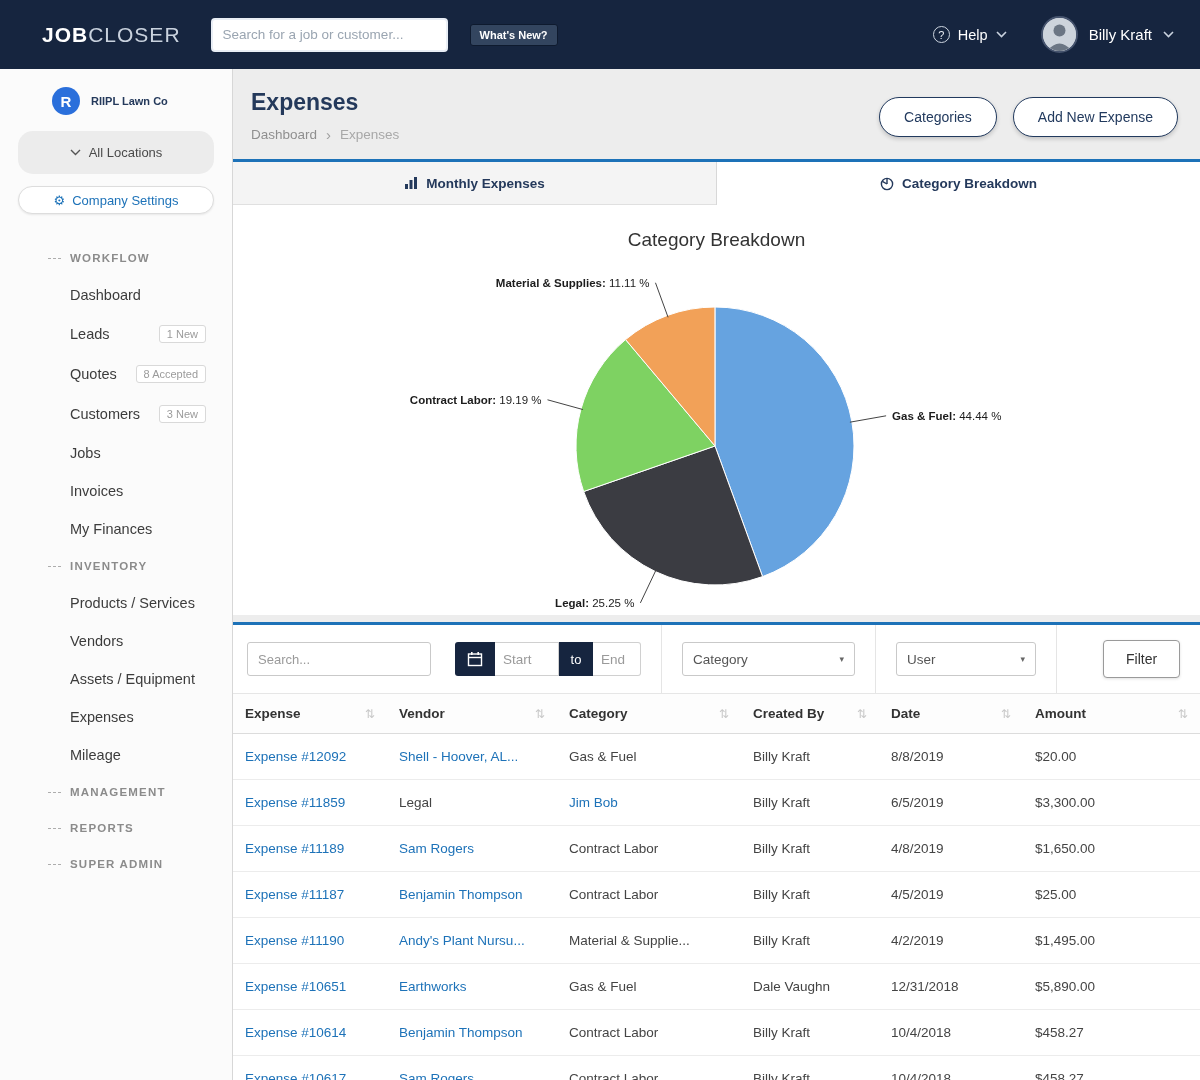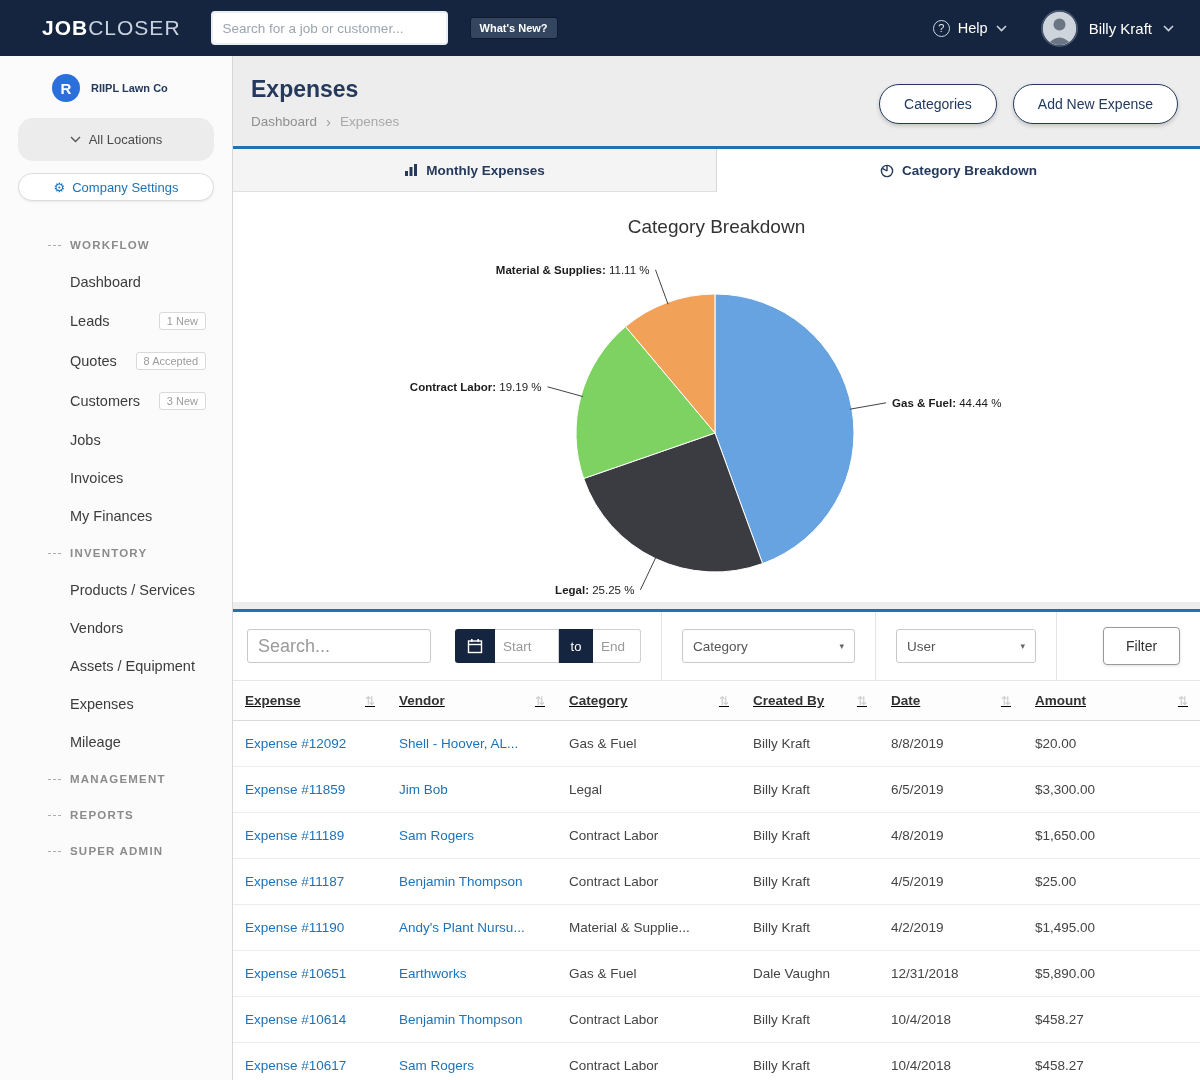--- a/index.html
+++ b/index.html
@@ -1,20 +1,20 @@
 <!DOCTYPE html>
 <html><head>
 <meta charset="utf-8">
 <style>
   * { box-sizing: border-box; margin: 0; padding: 0; }
   html,body { width:1200px; height:1080px; overflow:hidden; }
   body { font-family:"Liberation Sans", sans-serif; background:#ededed; }
 
   
-  .navbar { height:56px; background:#16253f; display:flex; align-items:center; padding:0 26px 0 42px; }
+  .navbar { height:69px; background:#16253f; display:flex; align-items:center; padding:0 26px 0 42px; }
   .logo { cursor:pointer; white-space:nowrap; }
   .logo-bold { font-weight:800; font-size:21px; color:#fff; letter-spacing:1px; }
   .logo-light { font-weight:300; font-size:21px; color:#c9d2de; letter-spacing:1px; }
   .nav-search { margin-left:30px; width:237px; height:34px; border:2px solid #e9eef5; border-radius:4px; padding:0 10px; font-size:13.5px; color:#333; outline:none; font-family:inherit; }
   .nav-search::placeholder { color:#9aa5b1; }
   .whats-new { margin-left:22px; background:#33455f; border:1px solid #0e1a2e; border-radius:3px; color:#fff; font-size:11px; font-weight:bold; padding:4px 9px; cursor:pointer; font-family:inherit; }
   .nav-right { margin-left:auto; display:flex; align-items:center; gap:34px; }
   .help-menu { display:flex; align-items:center; gap:8px; color:#fff; font-size:14.5px; cursor:pointer; }
   .help-q { width:17px; height:17px; border:1px solid #cdd5e0; border-radius:50%; color:#e8ecf2; font-size:11px; display:flex; align-items:center; justify-content:center; }
   .user-menu { display:flex; align-items:center; gap:11px; color:#fff; font-size:15px; cursor:pointer; }
@@ -54,35 +54,35 @@
   .tab + .tab { border-left:1px solid #d8d8d8; }
   .chart-panel { background:#fff; height:410px; position:relative; }
   .chart-title { position:absolute; top:24px; width:100%; text-align:center; font-size:19px; font-weight:500; color:#333; }
   #pie-svg { position:absolute; left:0; top:0; width:100%; height:100%; }
   #pie-svg text { font-family:"Liberation Sans", sans-serif; }
   .panel-gap { height:7px; }
 
   
   .data-panel { border-top:3px solid #1d72b8; background:#fff; }
   .filter-bar { display:flex; align-items:center; padding:15px 14px; }
-  .search-input { width:184px; height:34px; border:1px solid #c9c9c9; border-radius:3px; padding:0 10px; font-size:18px; color:#444; outline:none; font-family:inherit; }
+  .search-input { width:184px; height:34px; border:1px solid #c9c9c9; border-radius:3px; padding:0 10px; font-size:13px; color:#444; outline:none; font-family:inherit; }
   .search-input::placeholder, .date-input::placeholder { color:#9a9a9a; }
   .date-group { display:flex; margin-left:24px; height:34px; }
   .cal-btn { width:40px; background:#16253f; border:none; border-radius:3px 0 0 3px; display:flex; align-items:center; justify-content:center; cursor:pointer; }
   .date-input { width:64px; border:1px solid #d0d0d0; border-left:none; padding:0 8px; font-size:13.5px; color:#444; outline:none; font-family:inherit; }
   .date-input.end { width:48px; border-radius:0 3px 3px 0; }
   .to-box { width:34px; background:#16253f; color:#fff; display:flex; align-items:center; justify-content:center; font-size:13px; }
   .vdiv { width:1px; background:#e5e5e5; align-self:stretch; margin:-15px 20px; }
   .select { display:flex; align-items:center; justify-content:space-between; width:173px; height:34px; border:1px solid #c9c9c9; border-radius:3px; background:#fff; padding:0 10px; font-size:13.5px; color:#555; cursor:pointer; }
   .select.user { width:140px; }
   .caret { font-size:9px; color:#666; }
   .filter-btn { margin-left:26px; background:#fff; border:1px solid #9a9a9a; border-radius:4px; padding:10px 22px; font-size:14px; color:#333; box-shadow:0 1px 3px rgba(0,0,0,.12); cursor:pointer; font-family:inherit; }
 
   .thead, .trow { display:grid; grid-template-columns:154px 170px 184px 138px 144px 1fr; }
-  .thead { border-top:1px solid #e6e6e6; border-bottom:1px solid #dcdcdc; background:#fdfdfd;text-decoration:underline; }
+  .thead { border-top:1px solid #e6e6e6; border-bottom:1px solid #dcdcdc; background:#fdfdfd; }
   .th { display:flex; align-items:center; justify-content:space-between; padding:12px; font-size:13.5px; font-weight:bold; color:#333; cursor:pointer; }
   .sort { color:#c8c8c8; font-size:12px; font-weight:normal; }
   .trow { border-bottom:1px solid #ececec; background:#fff; }
   .td { padding:15px 12px; font-size:13.5px; color:#444; white-space:nowrap; overflow:hidden; }
   .td.link { color:#1d72b8; cursor:pointer; }
 </style>
 </head>
 <body>
 
 <div class="navbar">
@@ -313,22 +313,22 @@
       <div class="trow">
         <div class="td link">Expense #12092</div>
         <div class="td link">Shell - Hoover, AL...</div>
         <div class="td">Gas &amp; Fuel</div>
         <div class="td">Billy Kraft</div>
         <div class="td">8/8/2019</div>
         <div class="td">$20.00</div>
       </div>
       <div class="trow">
         <div class="td link">Expense #11859</div>
+        <div class="td">Legal</div>
         <div class="td link">Jim Bob</div>
-        <div class="td">Legal</div>
         <div class="td">Billy Kraft</div>
         <div class="td">6/5/2019</div>
         <div class="td">$3,300.00</div>
       </div>
       <div class="trow">
         <div class="td link">Expense #11189</div>
         <div class="td link">Sam Rogers</div>
         <div class="td">Contract Labor</div>
         <div class="td">Billy Kraft</div>
         <div class="td">4/8/2019</div>

